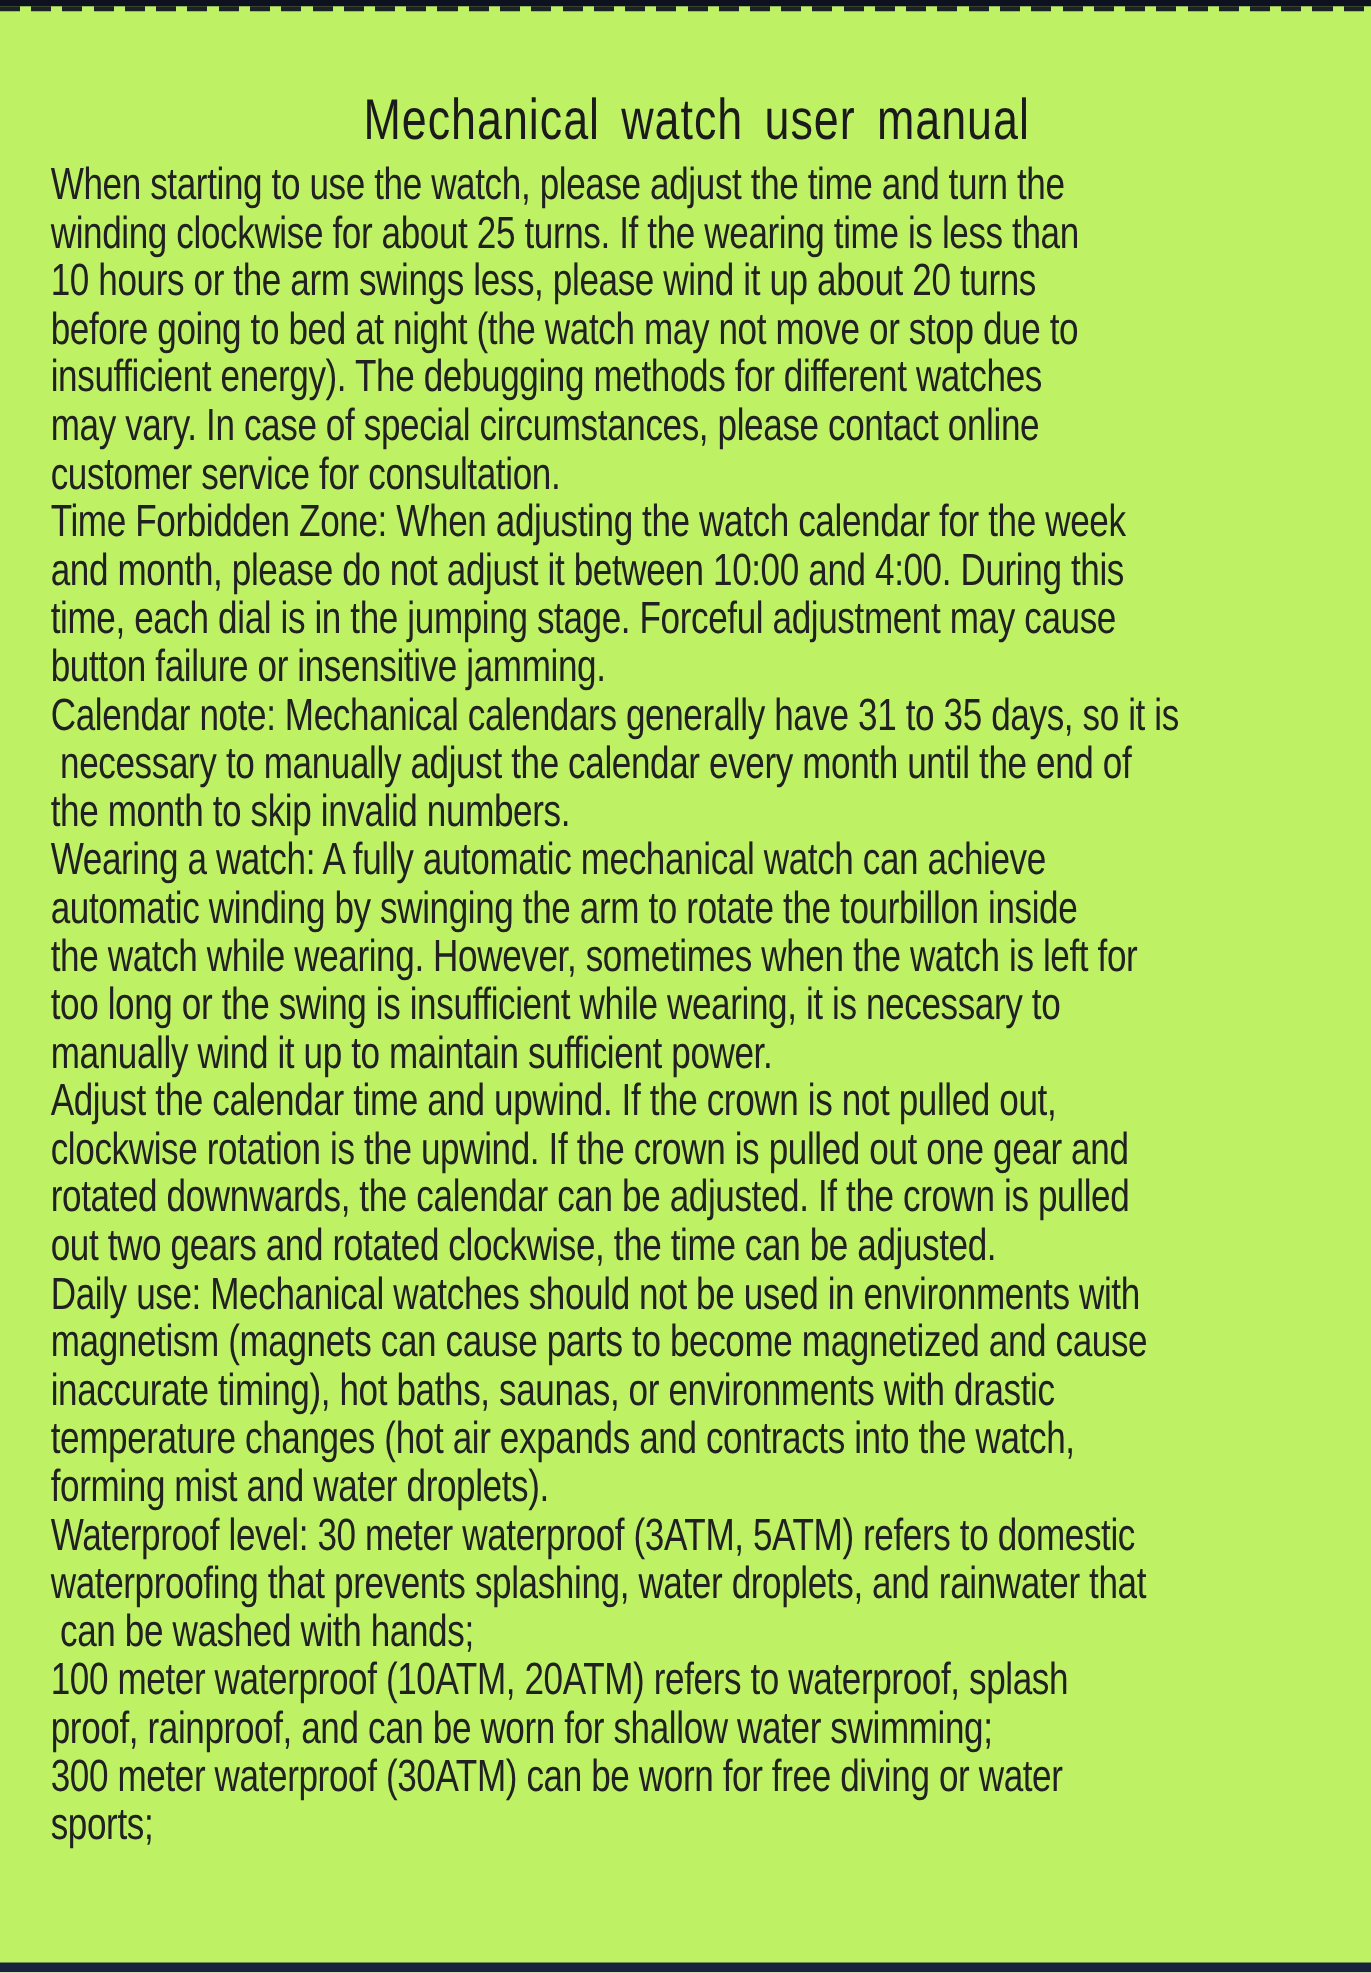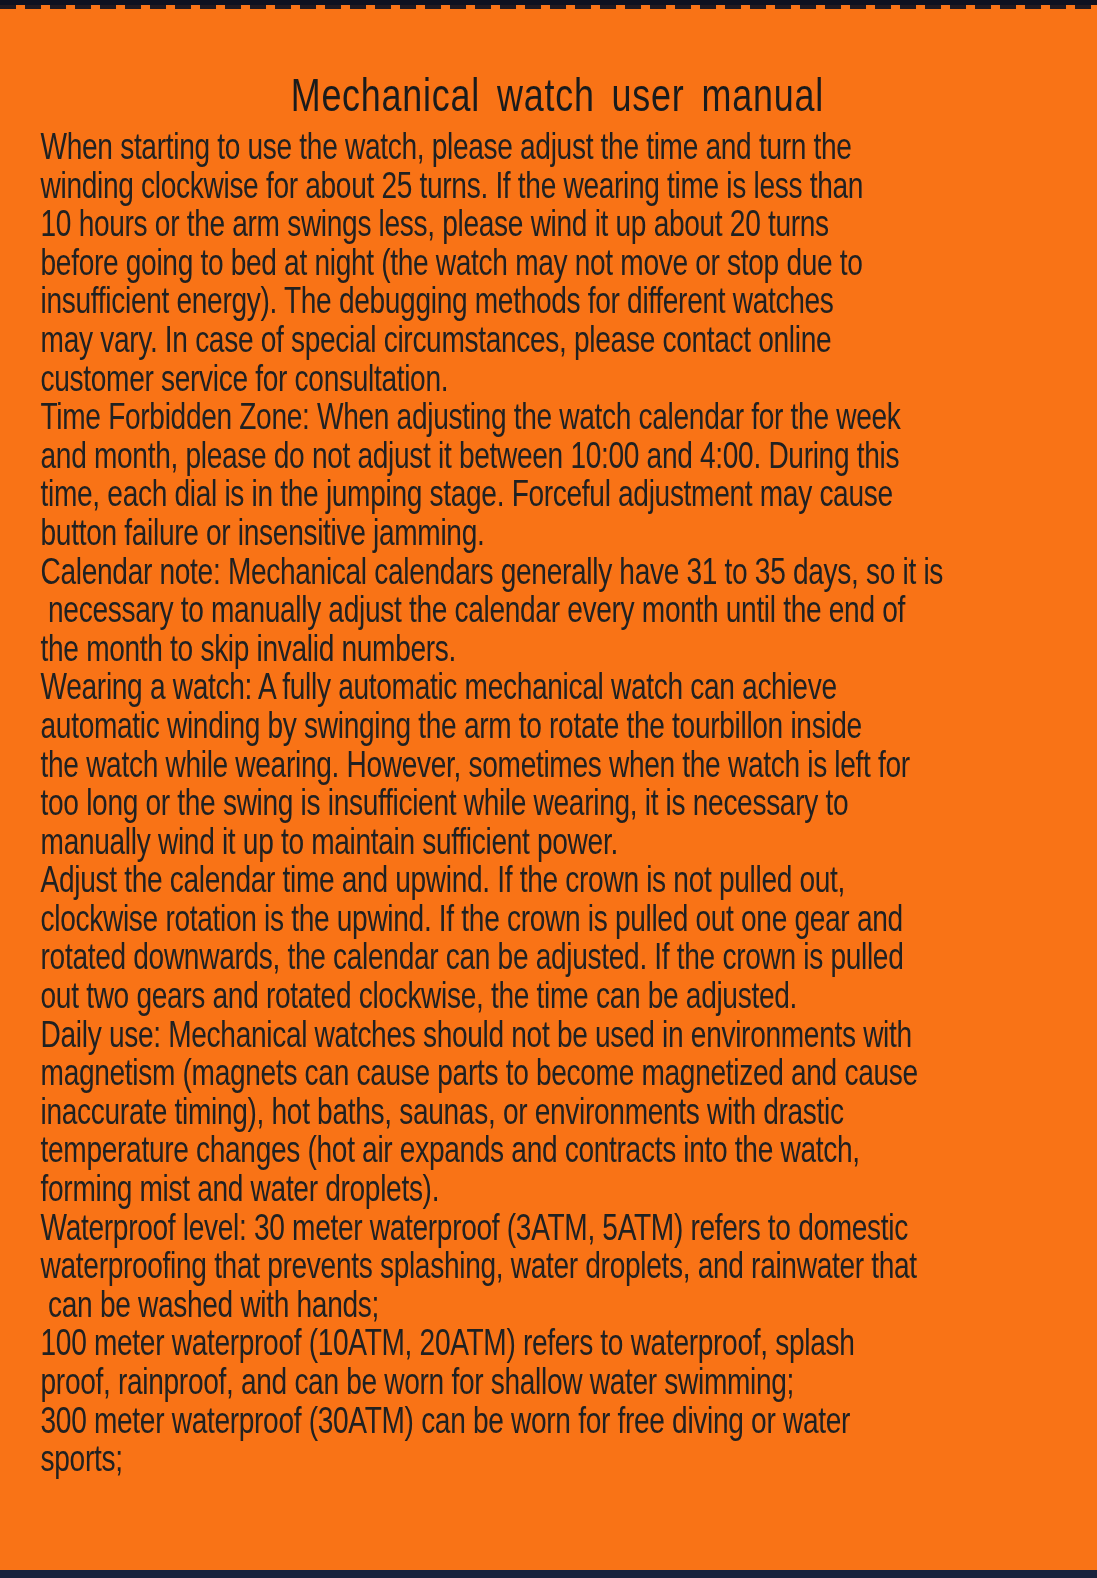--- a/index.html
+++ b/index.html
@@ -4,21 +4,21 @@
 <style>
   html, body {
     margin: 0;
     padding: 0;
     background: #ffffff;
   }
   .page {
     position: relative;
     width: 1097px;
     height: 1578px;
-    background: #f97316;
+    background: #bef264;
     overflow: hidden;
     font-family: "Liberation Sans", sans-serif;
   }
   
   .edge-bar-top {
     position: absolute;
     top: 0; left: 0; right: 0;
     height: 5px;
     background: #0e1120;
     z-index: 2;

